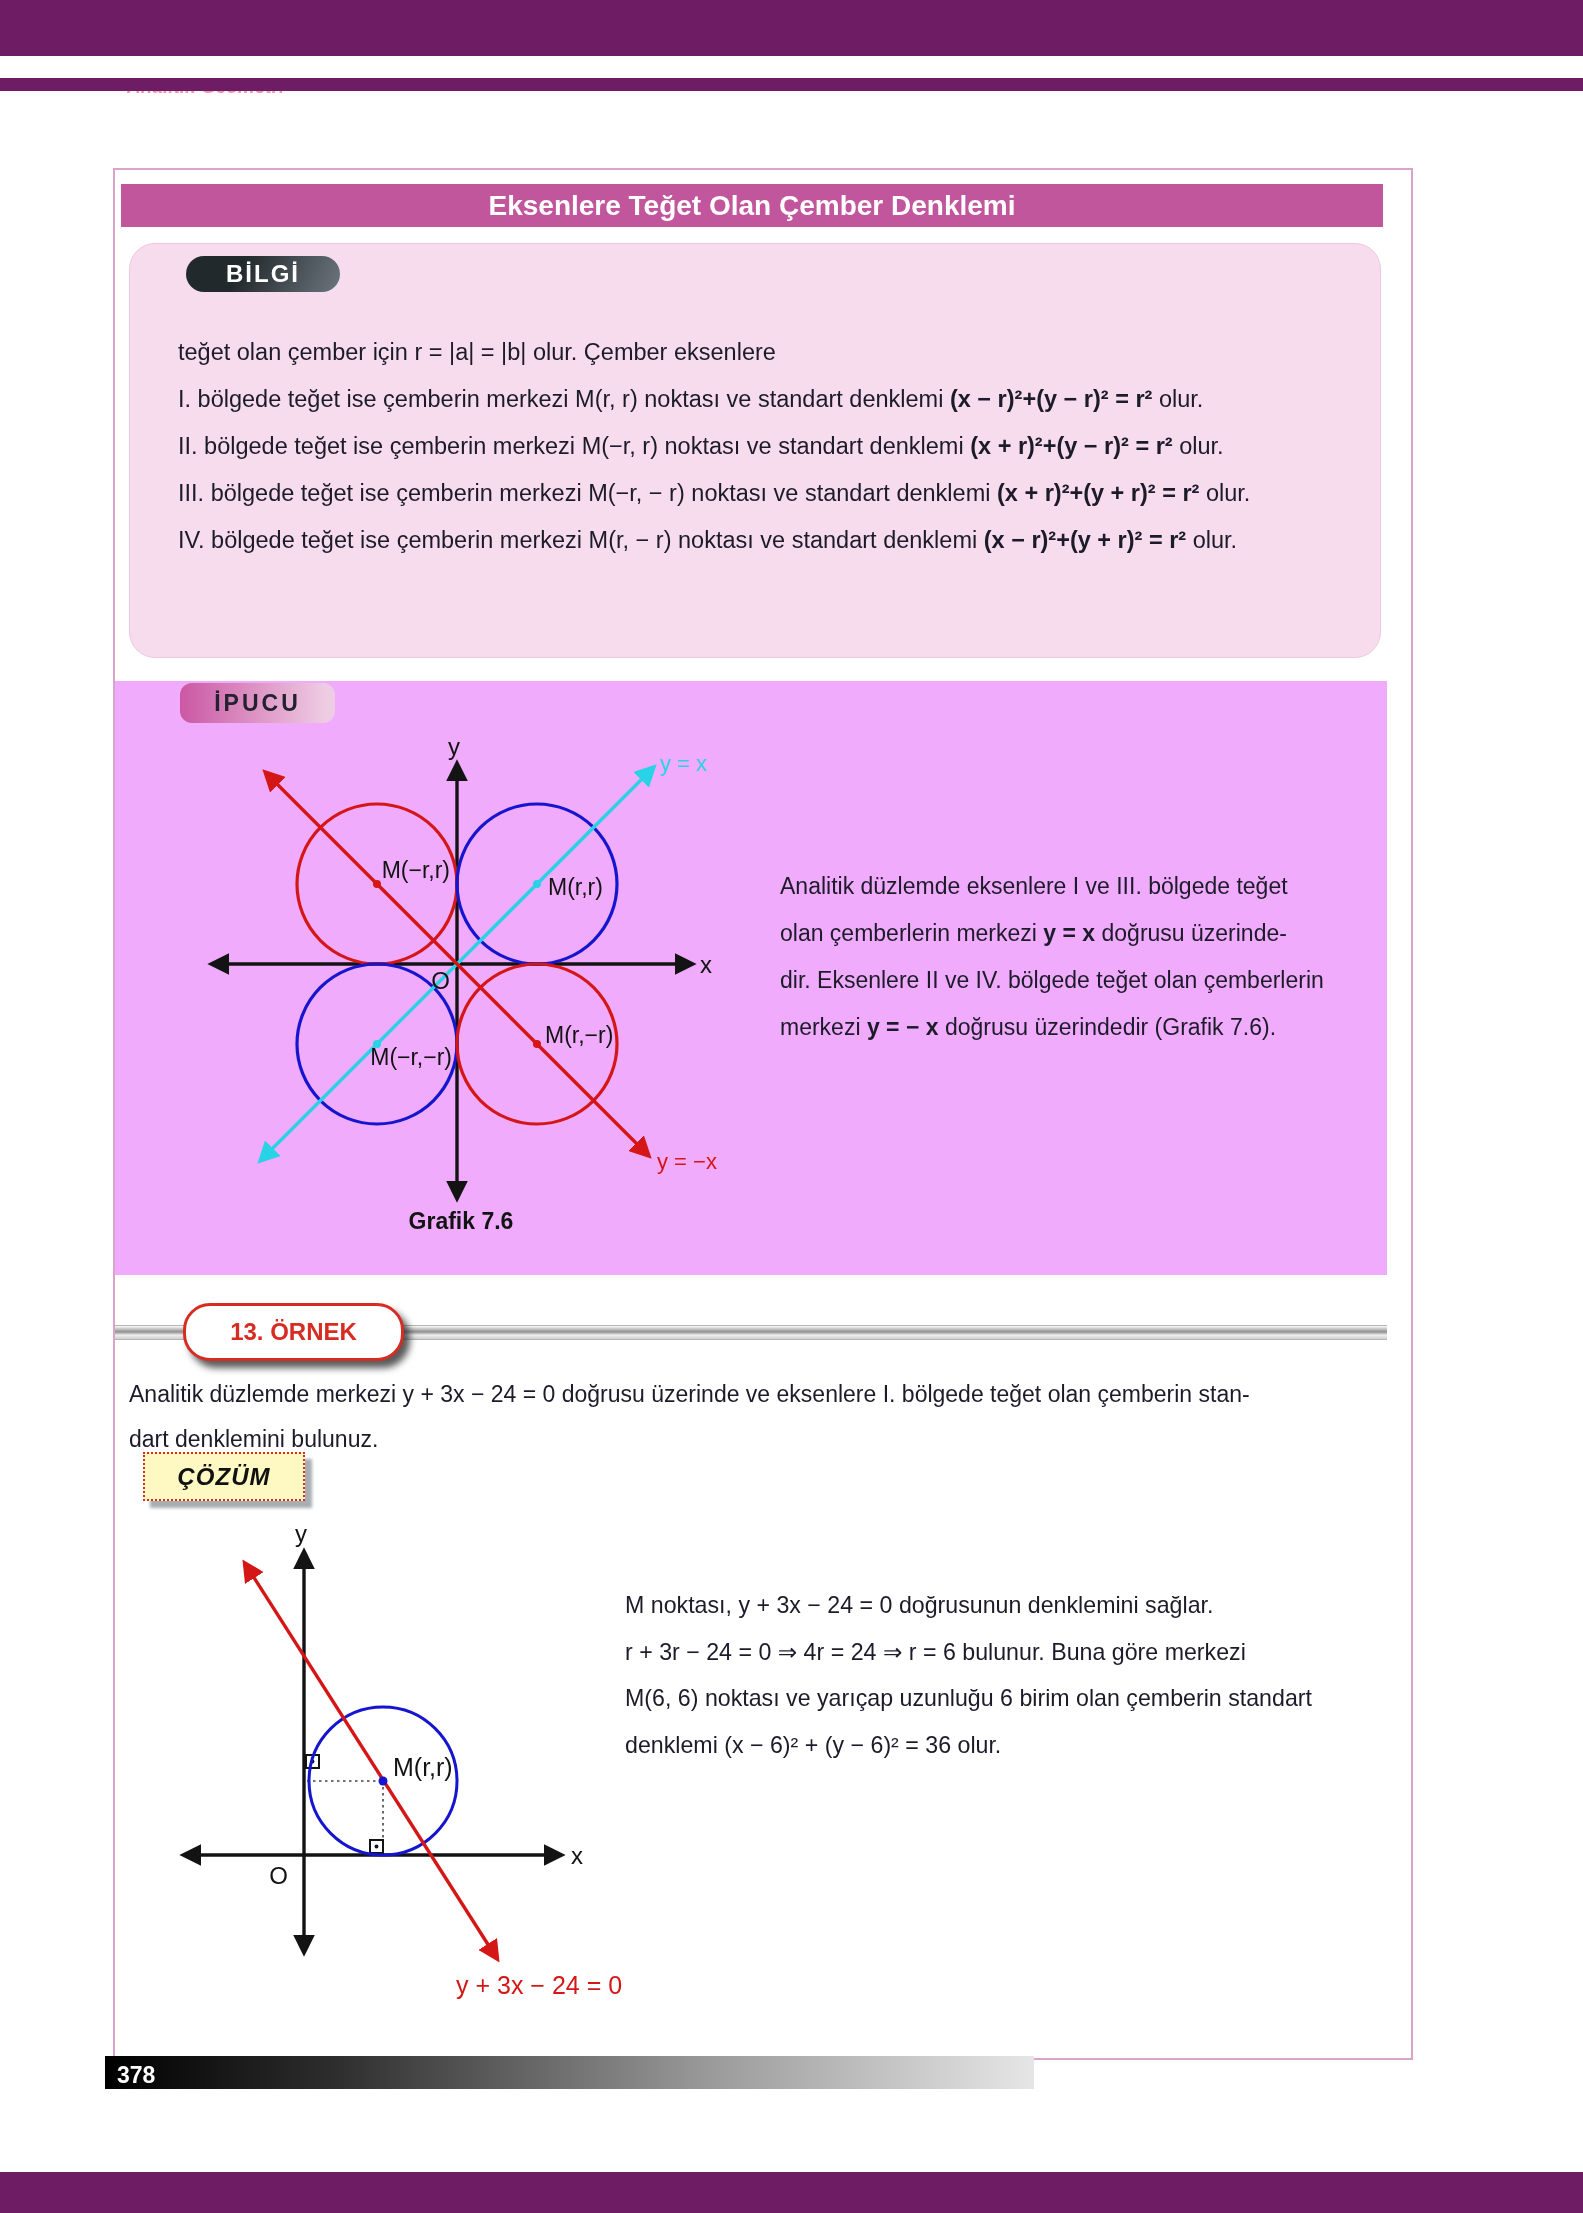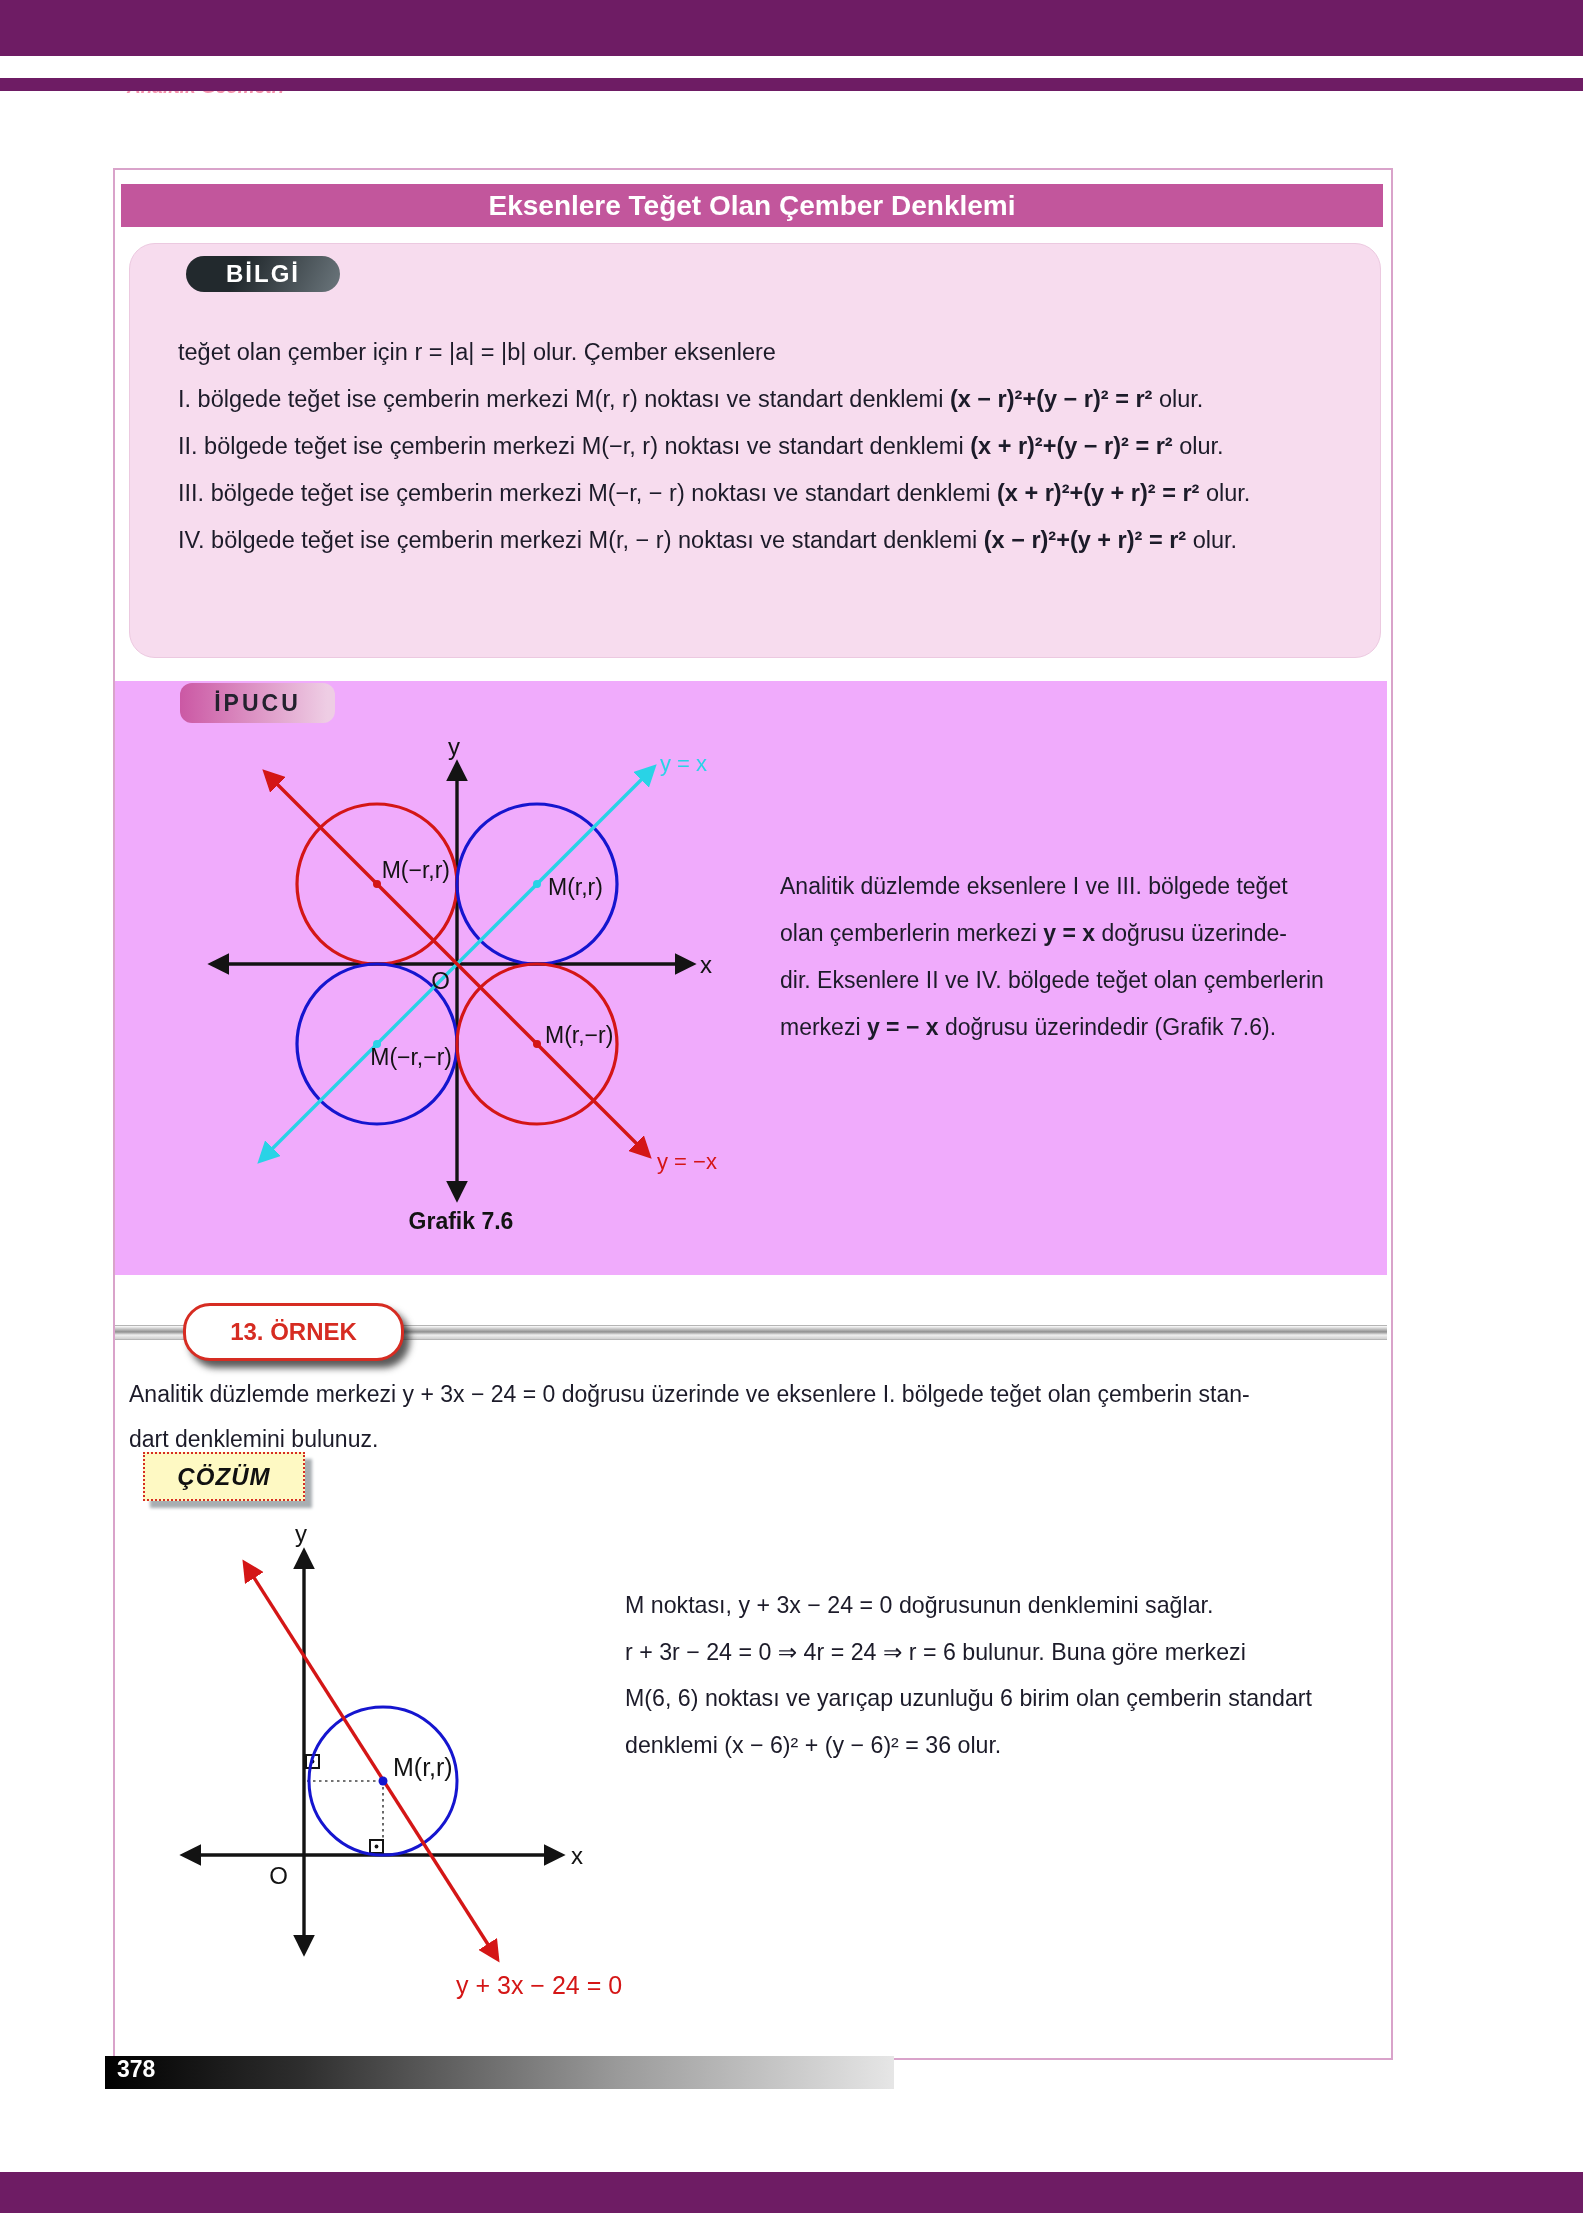--- a/index.html
+++ b/index.html
@@ -10,21 +10,21 @@
   .nw{white-space:nowrap;}
   .b{font-weight:bold;}
 
   
   .topbar1{position:absolute;left:0;top:0;width:1583px;height:56px;background:#6e1c64;}
   .chapterstrip{position:absolute;left:0;top:56px;width:1583px;height:22px;background:#ffffff;display:flex;align-items:center;margin-top:20px;}
   .chapter{margin-left:127px;color:#f591ac;font-style:italic;font-weight:bold;font-size:19px;}
   .topbar2{position:absolute;left:0;top:78px;width:1583px;height:13px;background:#6e1c64;}
 
   
-  .frame{position:absolute;left:113px;top:168px;width:1276px;height:1888px;border:2px solid #d9a3ca;background:#fff;}
+  .frame{position:absolute;left:113px;top:168px;width:1276px;height:1888px;border:2px solid #d9a3ca;background:#fff;padding-left:20px;}
 
   .titlebar{position:absolute;left:6px;top:14px;width:1262px;height:43px;background:#c2569c;display:flex;align-items:center;justify-content:center;}
   .titlebar span{color:#ffffff;font-weight:bold;font-size:28px;}
 
   
   .bilgi-box{position:absolute;left:14px;top:73px;width:1250px;height:413px;background:#f7dcee;border:1px solid #ecc9e0;border-radius:26px;}
   .bilgi-badge{position:absolute;left:56px;top:12px;width:154px;height:36px;border-radius:22px;
     background:linear-gradient(115deg,#22292d 35%,#6b767c);color:#fff;font-size:24px;font-weight:bold;letter-spacing:2px;
     display:flex;align-items:center;justify-content:center;}
   .bilgi-body{position:absolute;left:48px;top:85px;width:1170px;font-size:23.5px;line-height:47px;}
@@ -48,23 +48,23 @@
   .ornek-text{position:absolute;left:14px;top:1202px;width:1250px;font-size:23px;line-height:45px;}
 
   
   .cozum-badge{position:absolute;left:28px;top:1282px;width:158px;height:45px;background:#fef9c3;border:2px dotted #d62c22;
     box-shadow:7px 7px 3px #a8aeb2;color:#111;font-weight:bold;font-size:24px;letter-spacing:1px;
     display:flex;align-items:center;justify-content:center;font-style:italic;}
   .cozum-svg{position:absolute;left:6px;top:1352px;}
   .solution-text{position:absolute;left:510px;top:1412px;width:770px;font-size:23.2px;line-height:46.5px;}
 
   
-  .page-bar{position:absolute;left:105px;top:2056px;width:789px;height:33px;
+  .page-bar{position:absolute;left:105px;top:2056px;width:929px;height:33px;
     background:linear-gradient(to right,#000000 0%,#2e2e2e 25%,#9a9a9a 65%,#e6e6e6 100%);
-    display:flex;align-items:flex-start;}
+    display:flex;align-items:flex-end;}
   .page-bar span{color:#ffffff;font-weight:bold;font-size:23px;margin-left:12px;}
   .bottombar{position:absolute;left:0;top:2172px;width:1583px;height:41px;background:#6e1c64;}
 </style>
 </head>
 <body>
 
 <div class="topbar1"></div>
 <div class="chapterstrip">
   <span class="chapter">Analitik Geometri</span>
 </div>

